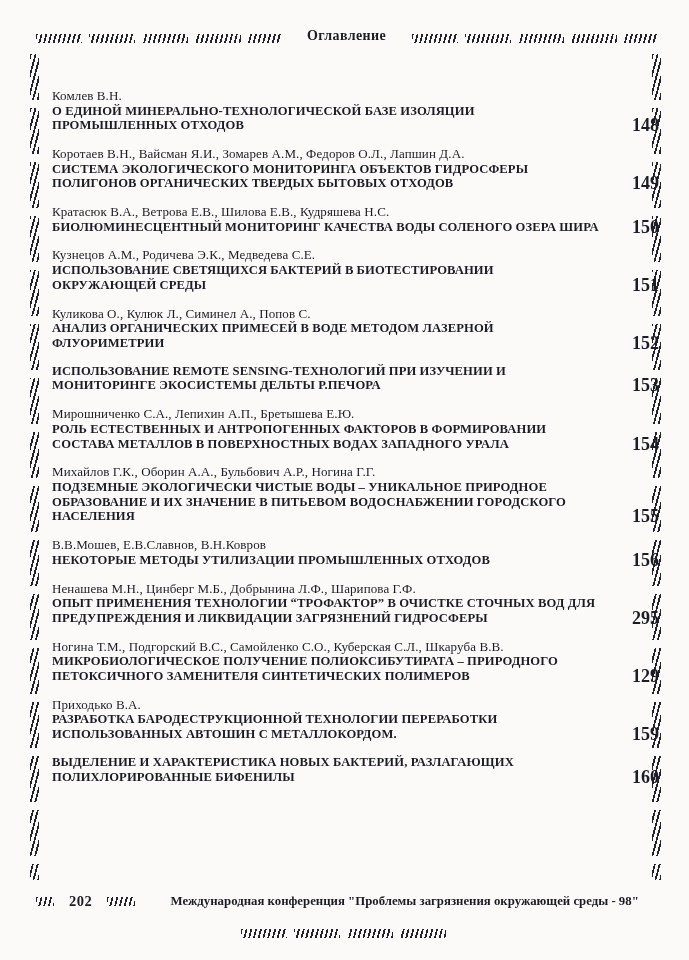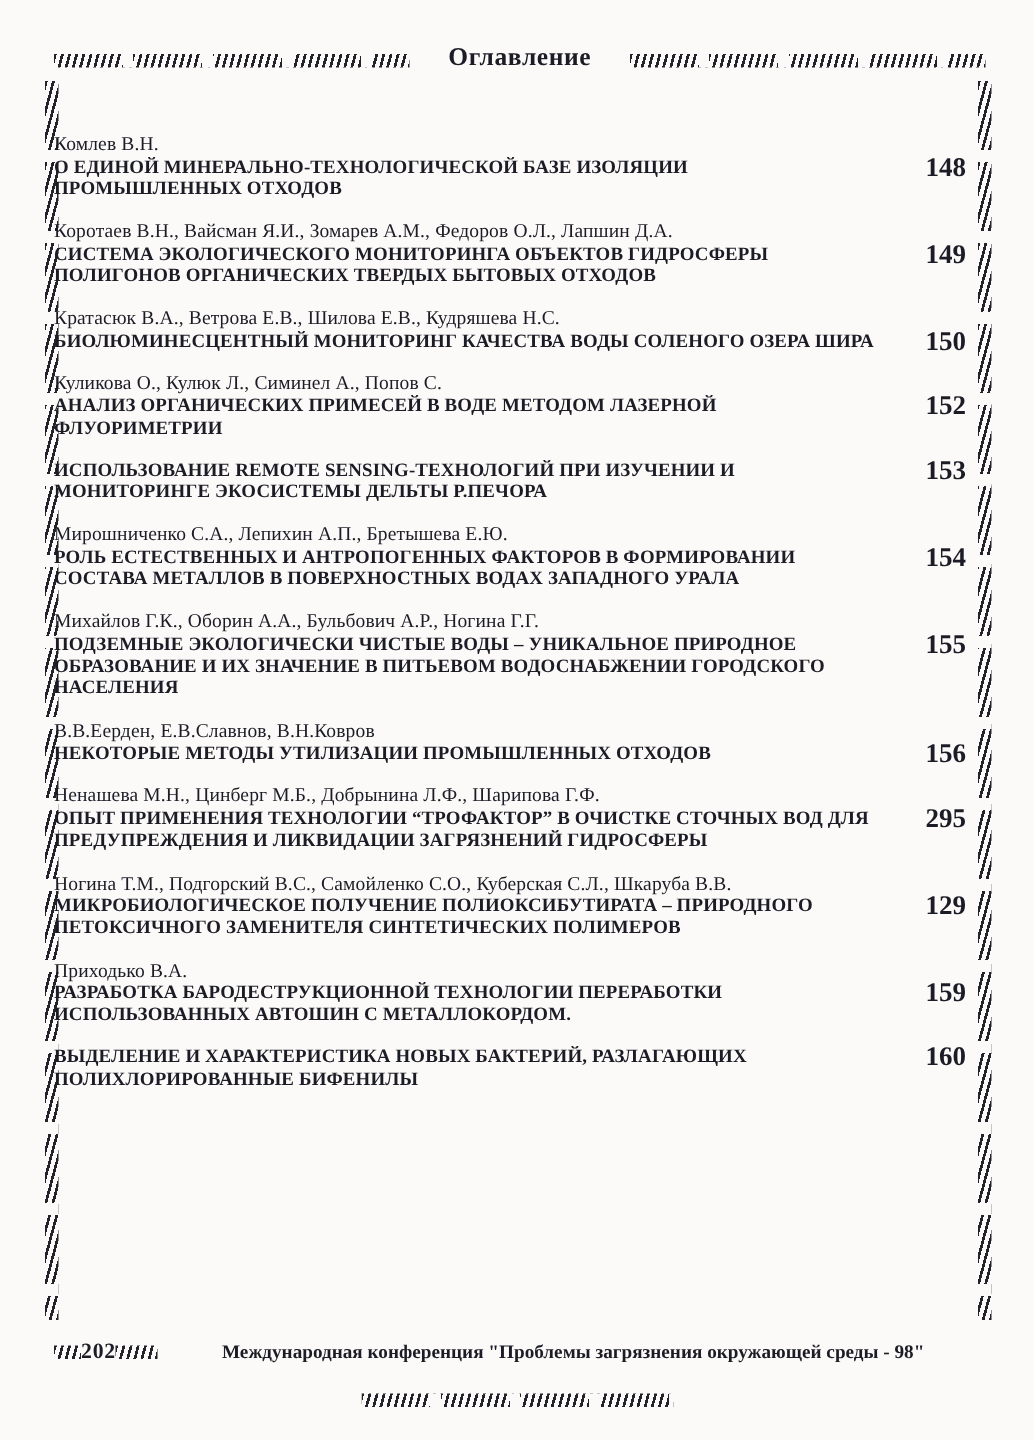--- a/index.html
+++ b/index.html
@@ -37,41 +37,42 @@
     position: absolute;
     top: 28px;
     left: 36px;
     right: 32px;
     display: flex;
     align-items: center;
     gap: 26px;
   }
   .top-row .hstrip { flex: 1; margin-top: 4px; }
   .page-title {
-    font-size: 17px;
+    font-size: 14px;
     font-weight: bold;
     letter-spacing: 0.4px;
     white-space: nowrap;
     text-align: center;
   }
 
   .toc {
     position: absolute;
     top: 88px;
-    left: 36px;
+    left: 52px;
     right: 30px;
   }
   .entry { margin-bottom: 13px; }
   .authors {
     font-size: 13px;
     line-height: 15.5px;
     letter-spacing: 0.1px;
   }
   .title-row {
     display: flex;
+    align-items: flex-end;
   }
   .title {
     flex: 1;
     max-width: 566px;
     padding-right: 18px;
     font-weight: bold;
     font-size: 12.6px;
     line-height: 14.8px;
     letter-spacing: 0.1px;
   }
@@ -83,21 +84,21 @@
     line-height: 14.8px;
   }
 
   .footer {
     position: absolute;
     top: 893px;
     left: 36px;
     right: 30px;
     display: flex;
     align-items: center;
-    gap: 0;
+    gap: 15px;
   }
   .footer .hstrip.seg1 { width: 18px; }
   .footer .hstrip.seg2 { width: 28px; }
   .footer-page {
     font-weight: bold;
     font-size: 14.5px;
     letter-spacing: 0.5px;
   }
   .footer-conf {
     font-weight: bold;
@@ -146,20 +147,27 @@
   </div>
 
   <div class="entry">
     <div class="authors">Кратасюк В.А., Ветрова Е.В., Шилова Е.В., Кудряшева Н.С.</div>
     <div class="title-row">
       <div class="title">БИОЛЮМИНЕСЦЕНТНЫЙ МОНИТОРИНГ КАЧЕСТВА ВОДЫ СОЛЕНОГО ОЗЕРА ШИРА</div>
       <div class="pageno">150</div>
     </div>
   </div>
 
+  <div class="entry">
+    <div class="authors">Кузнецов А.М., Родичева Э.К., Медведева С.Е.</div>
+    <div class="title-row">
+      <div class="title">ИСПОЛЬЗОВАНИЕ СВЕТЯЩИХСЯ БАКТЕРИЙ В БИОТЕСТИРОВАНИИ ОКРУЖАЮЩЕЙ СРЕДЫ</div>
+      <div class="pageno">151</div>
+    </div>
+  </div>
 
   <div class="entry">
     <div class="authors">Куликова О., Кулюк Л., Симинел А., Попов С.</div>
     <div class="title-row">
       <div class="title">АНАЛИЗ ОРГАНИЧЕСКИХ ПРИМЕСЕЙ В ВОДЕ МЕТОДОМ ЛАЗЕРНОЙ ФЛУОРИМЕТРИИ</div>
       <div class="pageno">152</div>
     </div>
   </div>
 
   <div class="entry">
@@ -179,21 +187,21 @@
 
   <div class="entry">
     <div class="authors">Михайлов Г.К., Оборин А.А., Бульбович А.Р., Ногина Г.Г.</div>
     <div class="title-row">
       <div class="title">ПОДЗЕМНЫЕ ЭКОЛОГИЧЕСКИ ЧИСТЫЕ ВОДЫ – УНИКАЛЬНОЕ ПРИРОДНОЕ ОБРАЗОВАНИЕ И ИХ ЗНАЧЕНИЕ В ПИТЬЕВОМ ВОДОСНАБЖЕНИИ ГОРОДСКОГО НАСЕЛЕНИЯ</div>
       <div class="pageno">155</div>
     </div>
   </div>
 
   <div class="entry">
-    <div class="authors">В.В.Еерден, Е.В.Славнов, В.Н.Ковров</div>
+    <div class="authors">В.В.Мошев, Е.В.Славнов, В.Н.Ковров</div>
     <div class="title-row">
       <div class="title">НЕКОТОРЫЕ МЕТОДЫ УТИЛИЗАЦИИ ПРОМЫШЛЕННЫХ ОТХОДОВ</div>
       <div class="pageno">156</div>
     </div>
   </div>
 
   <div class="entry">
     <div class="authors">Ненашева М.Н., Цинберг М.Б., Добрынина Л.Ф., Шарипова Г.Ф.</div>
     <div class="title-row">
       <div class="title">ОПЫТ ПРИМЕНЕНИЯ ТЕХНОЛОГИИ “ТРОФАКТОР” В ОЧИСТКЕ СТОЧНЫХ ВОД ДЛЯ ПРЕДУПРЕЖДЕНИЯ И ЛИКВИДАЦИИ ЗАГРЯЗНЕНИЙ ГИДРОСФЕРЫ</div>

